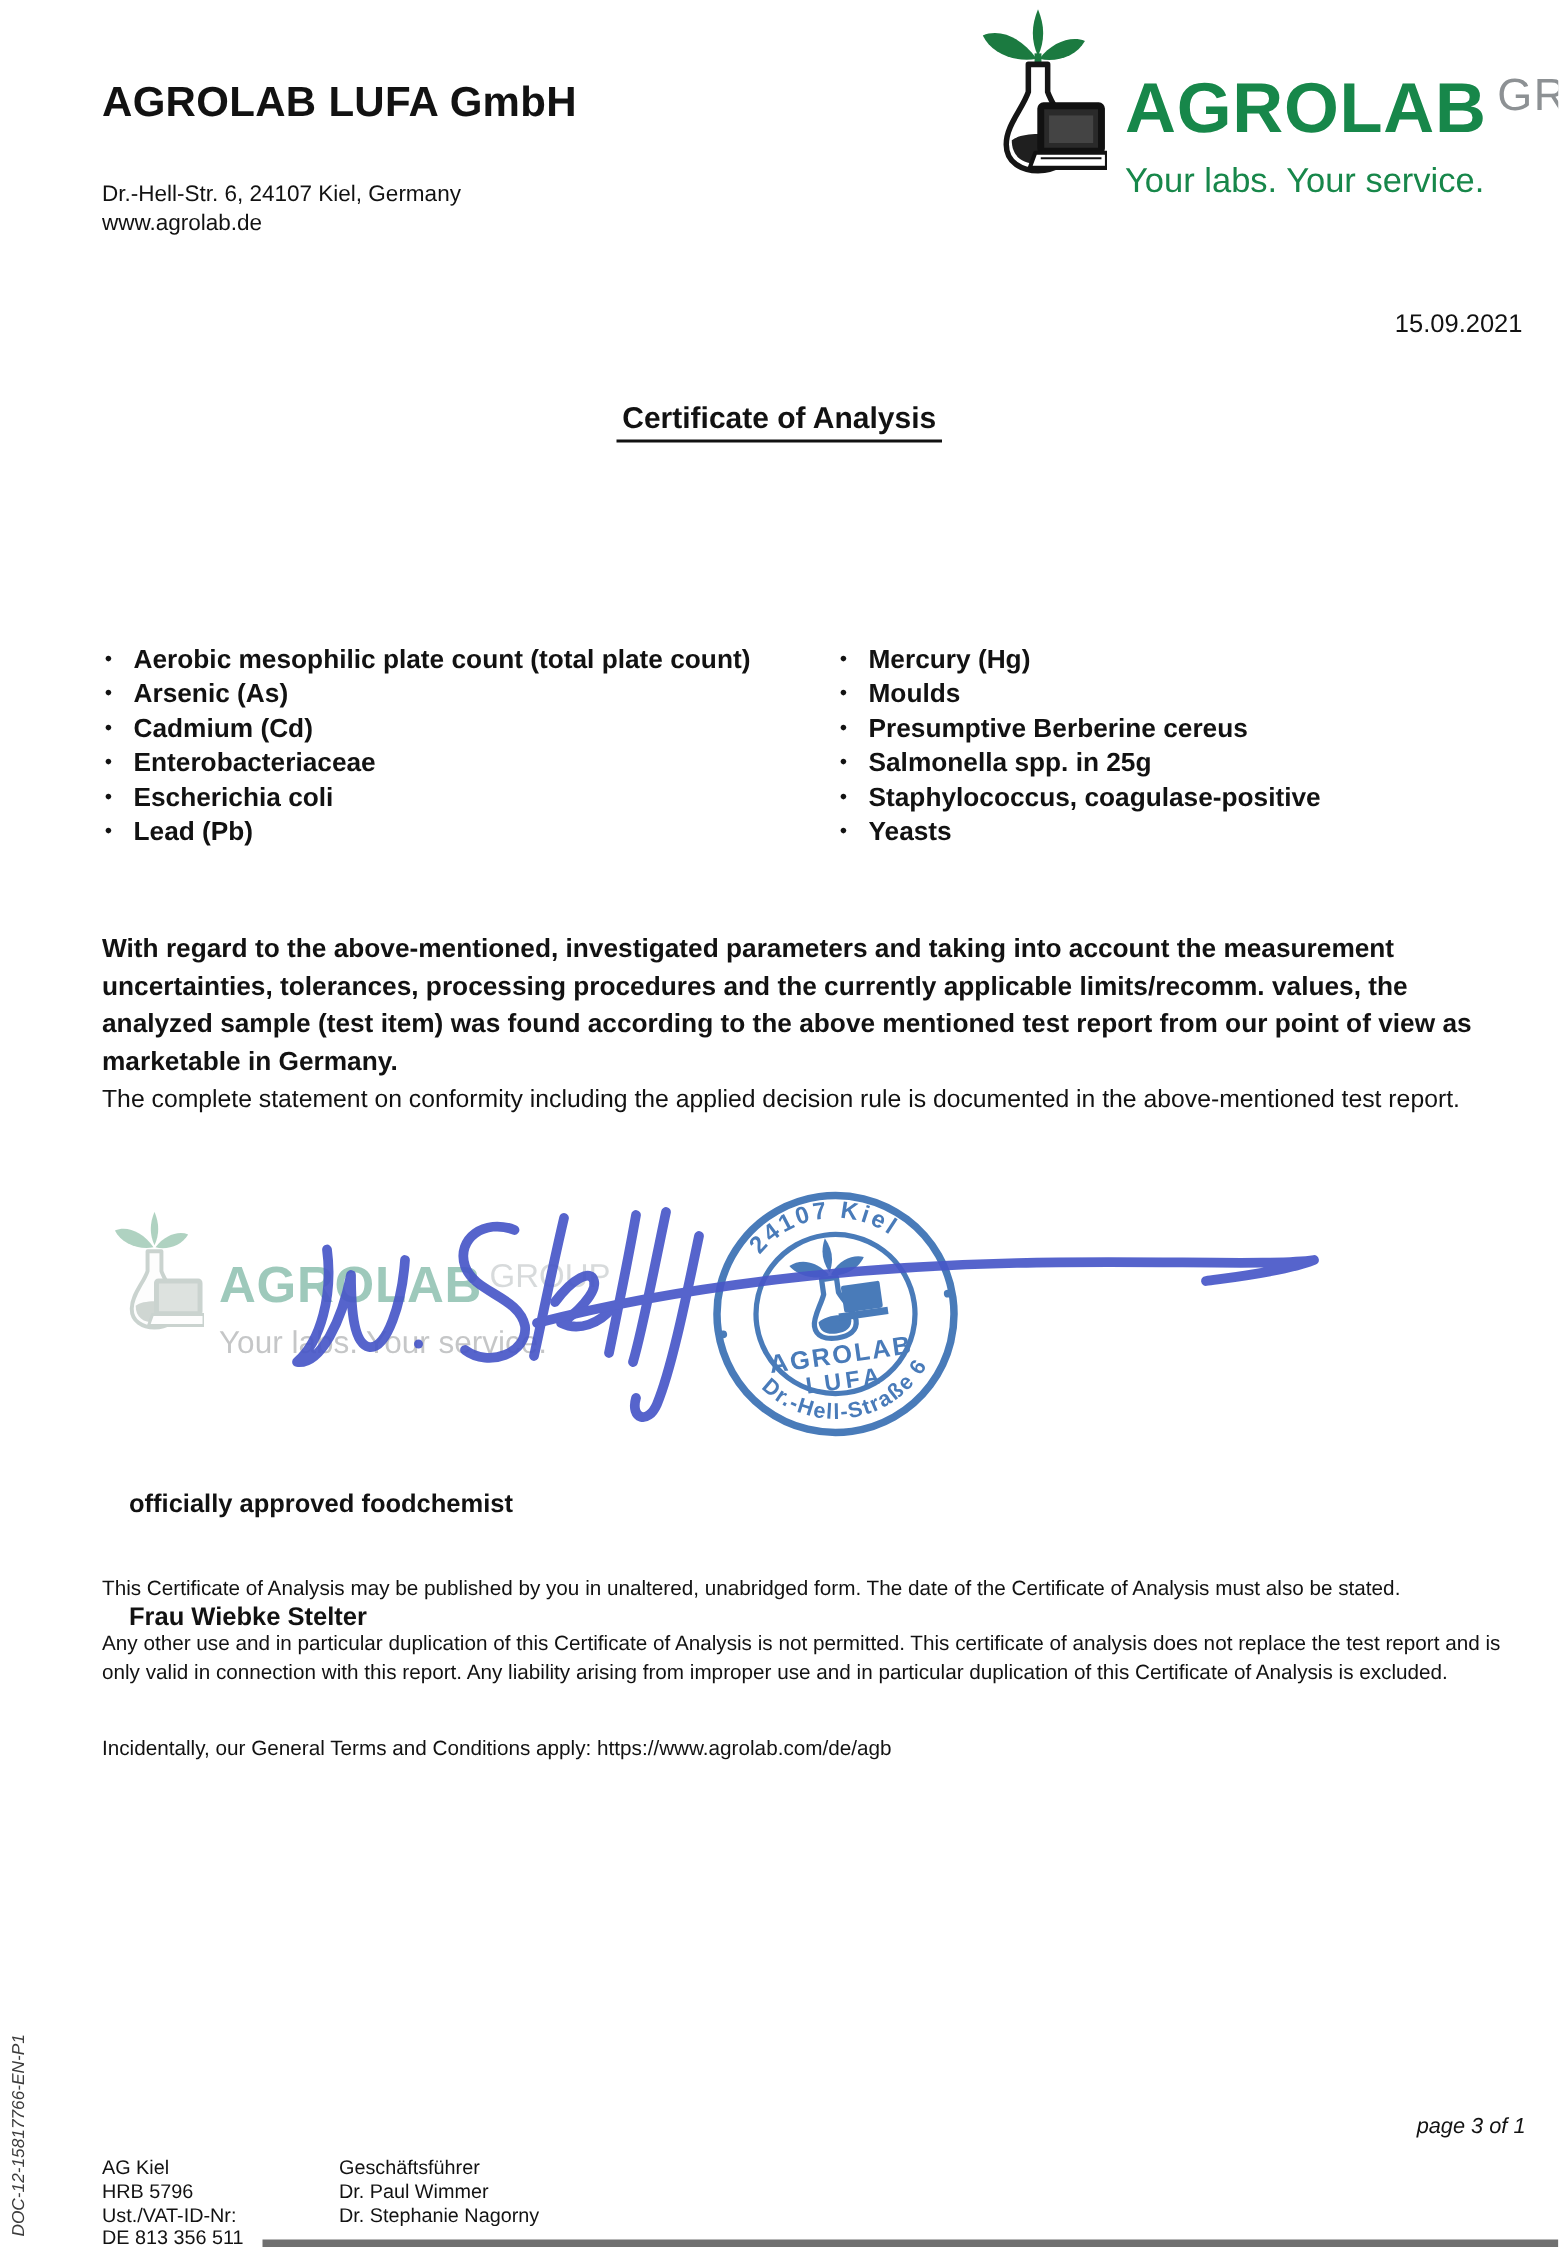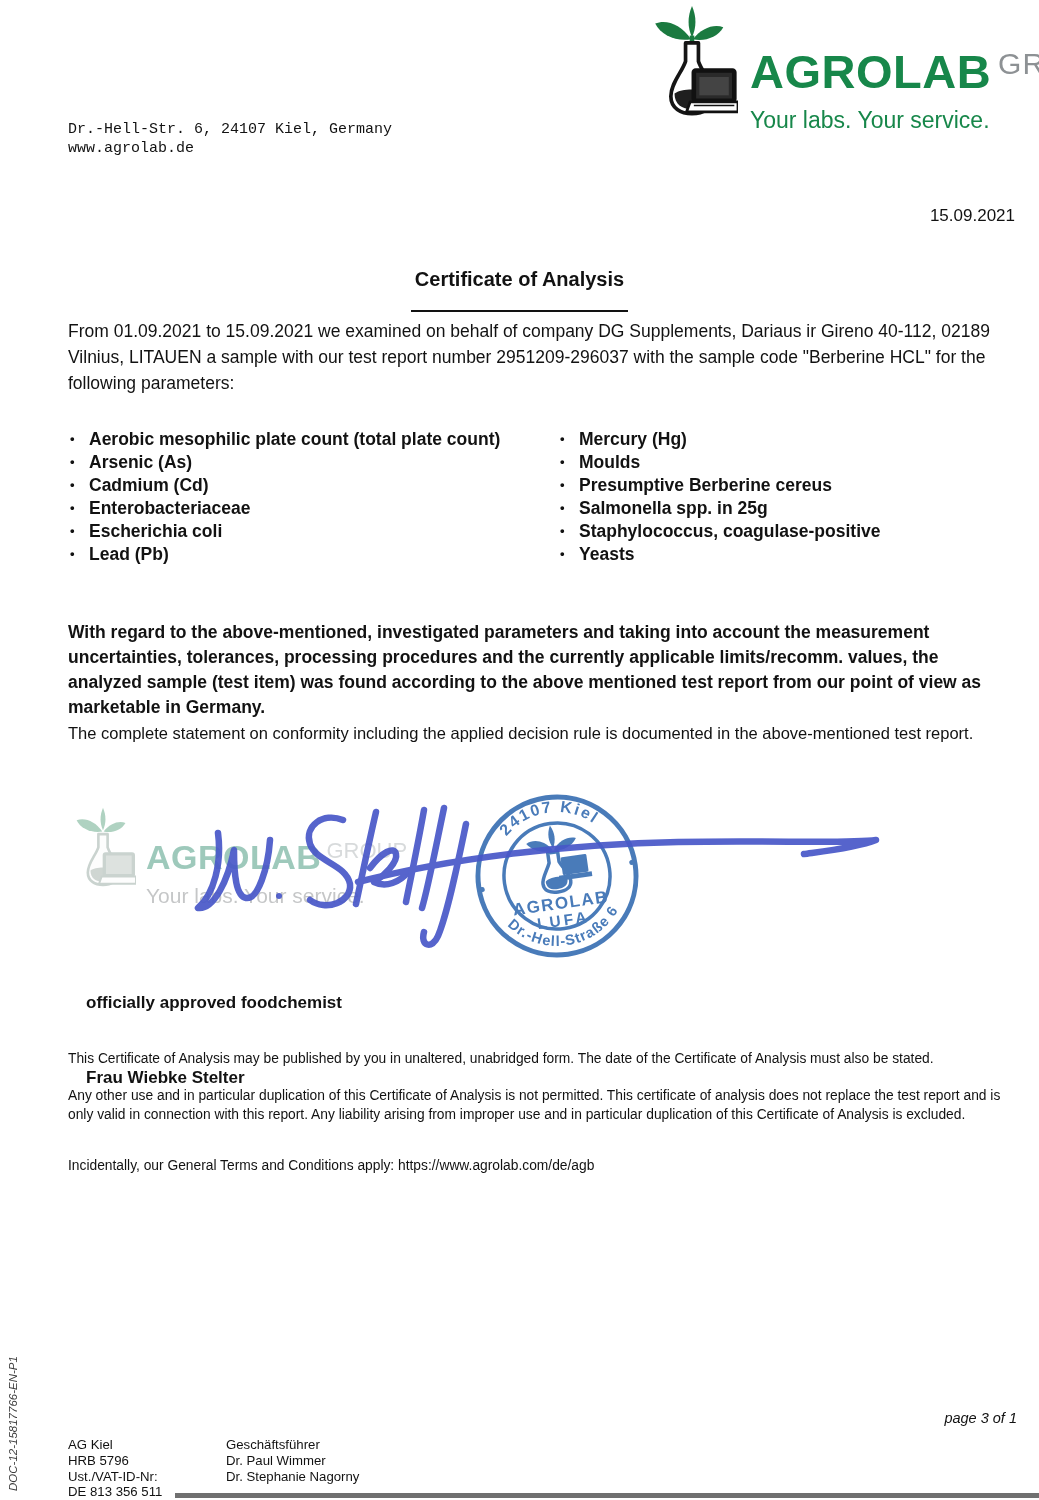--- a/index.html
+++ b/index.html
@@ -4,34 +4,34 @@
 <style>
   html,body { margin:0; padding:0; background:#ffffff; }
   .page {
     position:relative; width:1039px; height:1500px; background:#fff;
     font-family:"Liberation Sans", sans-serif; color:#121212; overflow:hidden;
   }
 
   
   .company-name { position:absolute; left:68px; top:52px; margin:0;
     font-size:28px; font-weight:bold; letter-spacing:0.2px; }
-  .company-addr { position:absolute; left:68px; top:120px; font-size:15px; line-height:19px;font-family:Liberation Mono, monospace; }
+  .company-addr { position:absolute; left:68px; top:120px; font-size:15px; line-height:19px; }
 
   
   .logo { position:absolute; left:646px; top:2px; display:flex; align-items:flex-start; }
   .logo-text { margin-left:12px; padding-top:46px; }
   .brand-row { display:flex; align-items:flex-start; line-height:1; }
   .brand { font-size:47px; font-weight:bold; color:#17874a; letter-spacing:0.5px; }
   .brand-suffix { font-size:30px; color:#8d9194; margin-left:7px; margin-top:1px; letter-spacing:1px; }
   .tagline { margin-top:12px; font-size:23px; color:#17874a; }
 
   .issue-date { position:absolute; right:24px; top:206px; font-size:17px; }
 
   .title-wrap { position:absolute; left:0; right:0; top:268px; text-align:center; }
-  .doc-title { font-size:20px; font-weight:bold; border-bottom:2.5px solid #121212; padding:0 4px 20px 4px; }
+  .doc-title { font-size:20px; font-weight:bold; border-bottom:2.5px solid #121212; padding:0 4px 3px 4px; }
 
   .intro { position:absolute; left:68px; top:318px; width:946px; margin:0;
     font-size:17.5px; line-height:26px; }
 
   
   .params { position:absolute; top:428px; margin:0; padding:0; list-style:none;
     font-size:17.5px; font-weight:bold; line-height:23px; }
   .params.left  { left:68px;  width:462px; }
   .params.right { left:558px; width:450px; }
   .param { position:relative; padding-left:21px; }
@@ -67,20 +67,21 @@
   .doc-id { position:absolute; left:7px; top:1491px; transform:rotate(-90deg);
     transform-origin:0 0; white-space:nowrap; font-size:11.5px; font-style:italic; color:#3c3c3c; }
   .scan-line { position:absolute; left:175px; top:1493px; width:864px; height:5px;
     background:#4c4c4c; opacity:0.8; }
 </style>
 </head>
 <body>
 
 <div class="page">
 
+  <h1 class="company-name">AGROLAB LUFA GmbH</h1>
   <div class="company-addr">
     <div>Dr.-Hell-Str. 6, 24107 Kiel, Germany</div>
     <div>www.agrolab.de</div>
   </div>
 
   <div class="logo">
     <svg width="92" height="126" viewBox="0 0 100 132">
       <g>
         <path d="M50,2 C45,14 45,25 50,36 C55,25 55,14 50,2 Z" fill="#1b7a40"></path>
         <path d="M49,38 C38,22 22,16 10,21 C16,34 34,41 49,38 Z" fill="#1b7a40"></path>
@@ -102,21 +103,20 @@
       <div class="tagline">Your labs. Your service.</div>
     </div>
   </div>
 
   <div class="issue-date">15.09.2021</div>
 
   <div class="title-wrap">
     <span class="doc-title">Certificate of Analysis</span>
   </div>
 
-  <p class="intro">From 01.09.2021 to 15.09.2021 we examined on behalf of company DG Supplements, Dariaus ir Gireno 40-112, 02189 Vilnius, LITAUEN a sample with our test report number 2951209-296037 with the sample code "Berberine HCL" for the following parameters:</p>
 
   <ul class="params left">
     <li class="param"><span class="bullet">•</span><span>Aerobic mesophilic plate count (total plate count)</span></li>
     <li class="param"><span class="bullet">•</span><span>Arsenic (As)</span></li>
     <li class="param"><span class="bullet">•</span><span>Cadmium (Cd)</span></li>
     <li class="param"><span class="bullet">•</span><span>Enterobacteriaceae</span></li>
     <li class="param"><span class="bullet">•</span><span>Escherichia coli</span></li>
     <li class="param"><span class="bullet">•</span><span>Lead (Pb)</span></li>
   </ul>
   <ul class="params right">

